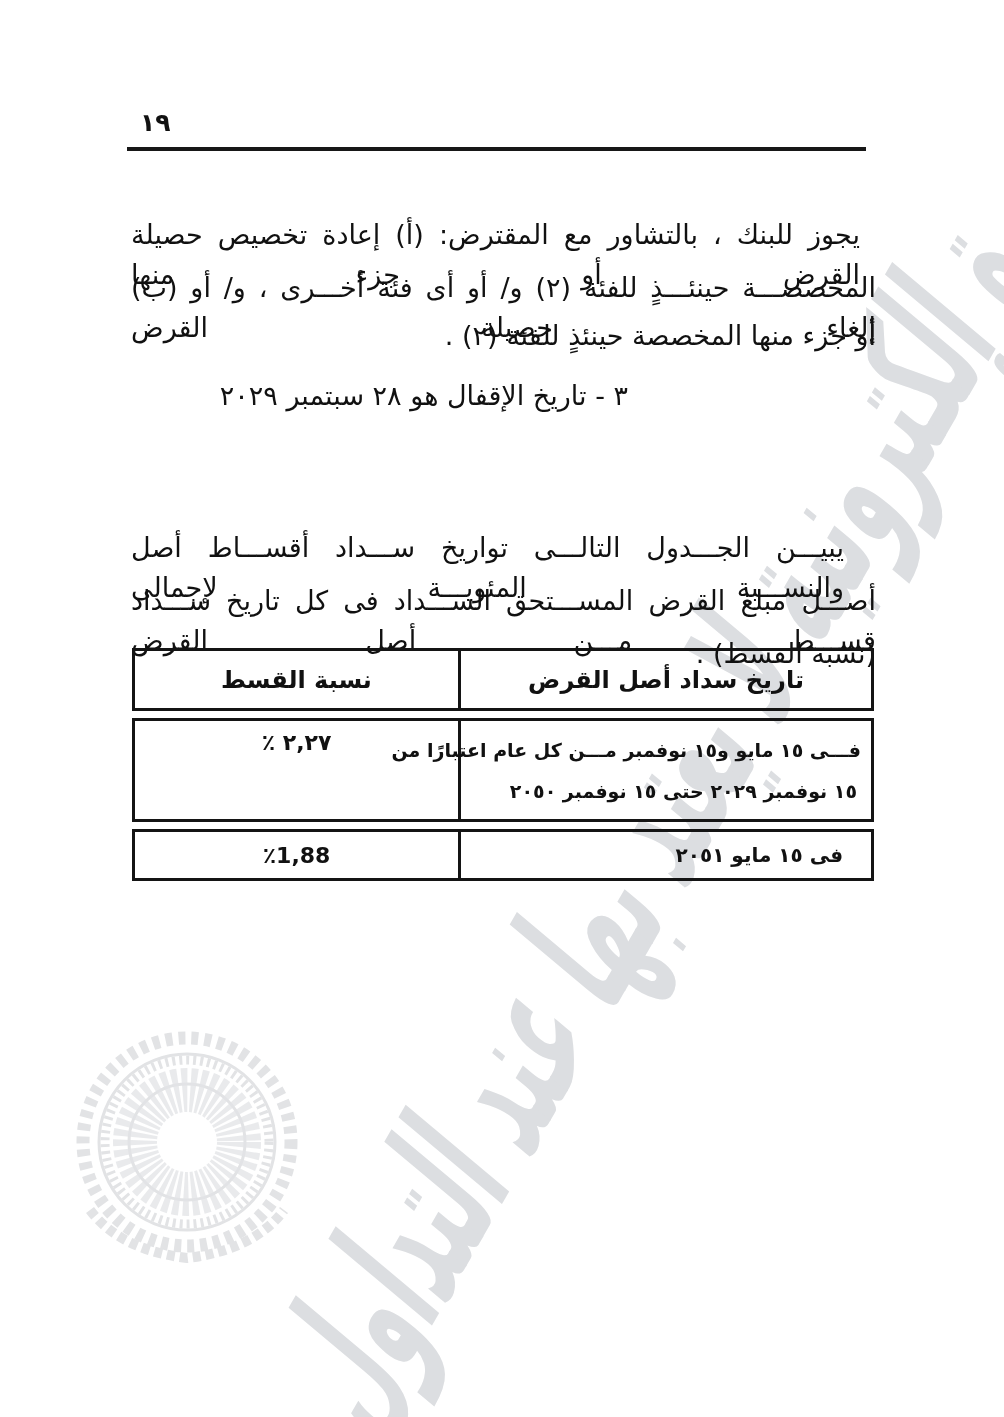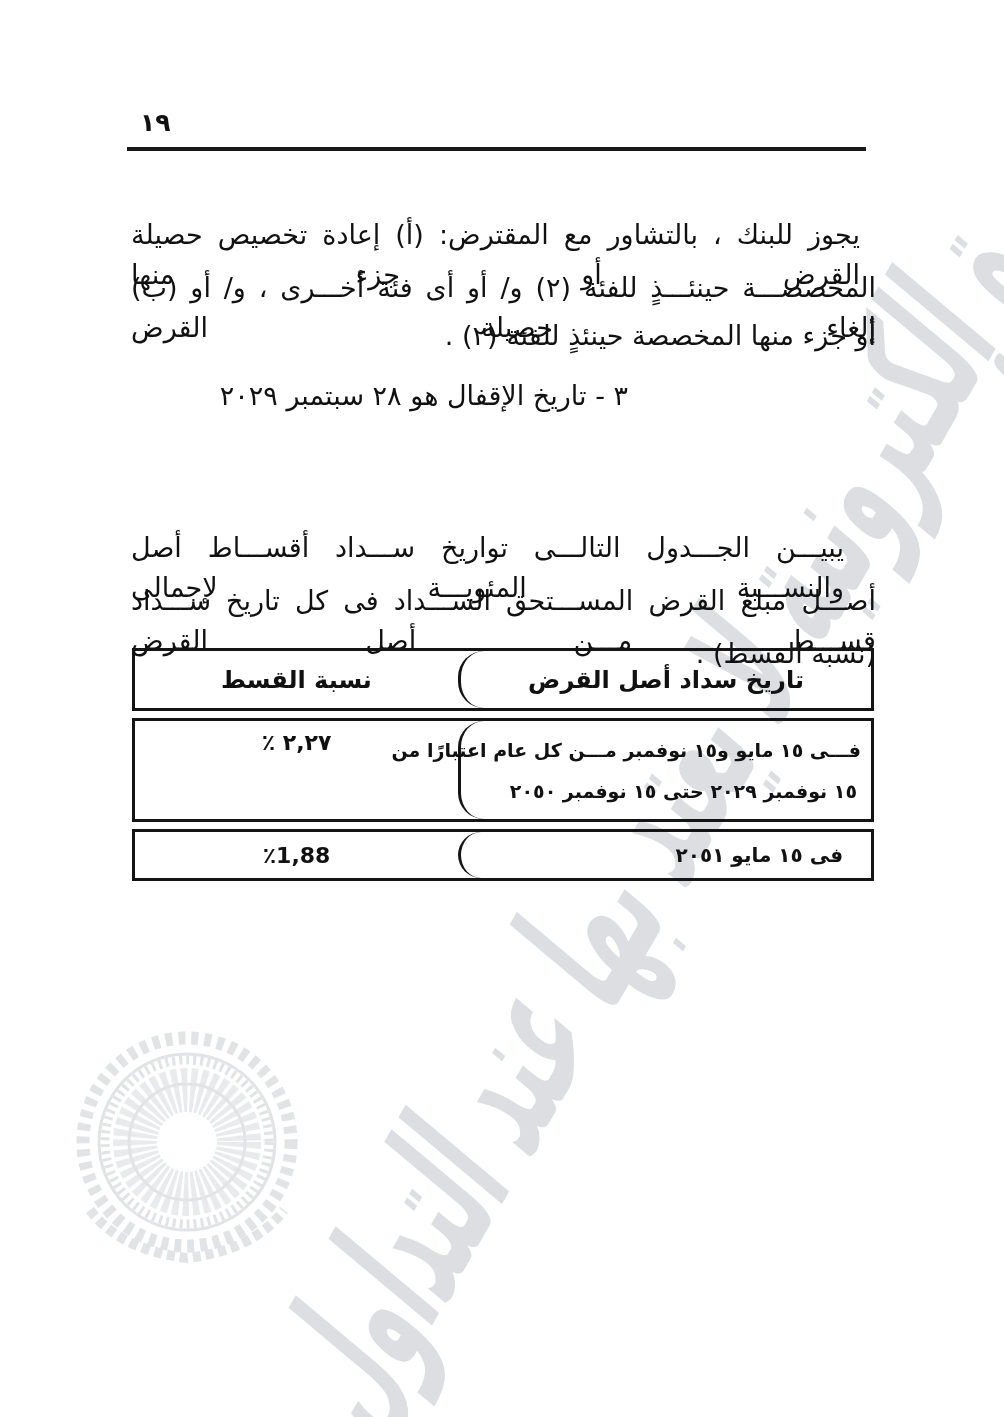--- a/index.html
+++ b/index.html
@@ -67,21 +67,21 @@
   .annex-table{
     position:absolute;left:1px;top:648px;width:742px;
     direction:rtl;
   }
   .trow{
     display:flex;flex-direction:row;
     border:3px solid #141414;
     background:transparent;
   }
   .trow + .trow{margin-top:7px;}
-  .cell{box-sizing:border-box;border-radius:26px;}
+  .cell{box-sizing:border-box;}
   .cell.date{
     width:413px;
     border-left:3px solid #141414;
   }
   .cell.pct{flex:1;}
   .thead{height:57px;}
   .thead .cell{
     display:flex;align-items:center;justify-content:center;
     font-size:24px;font-weight:bold;
   }

